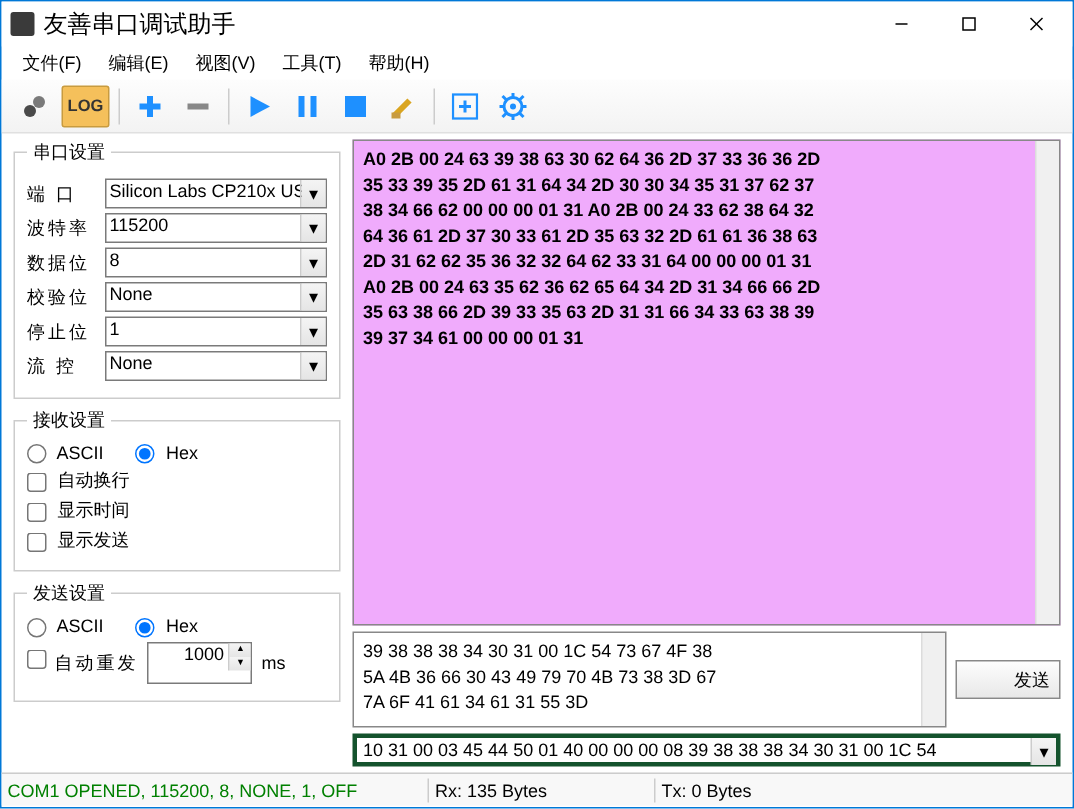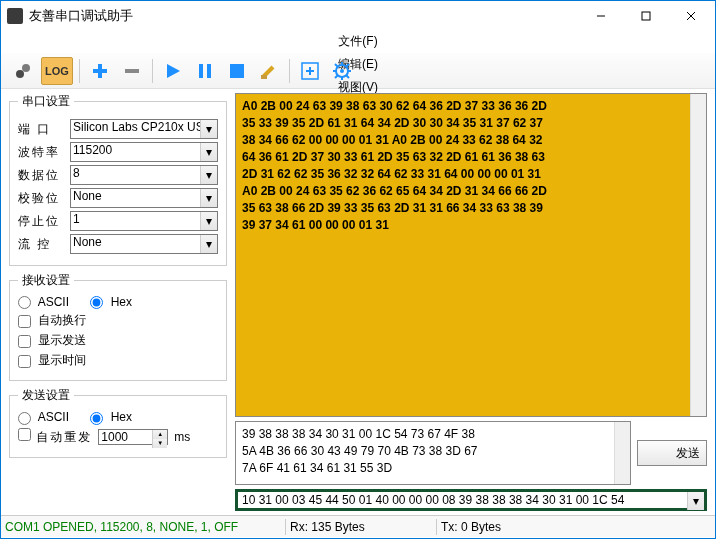--- a/index.html
+++ b/index.html
@@ -1,42 +1,42 @@
 <!DOCTYPE html>
 <html><head>
 <meta charset="utf-8">
 <style>
 * { box-sizing: border-box; margin: 0; padding: 0; font-family: "Microsoft YaHei", "Segoe UI", Arial, sans-serif; font-size: 12px; }
 body { background: #fff; width: 716px; height: 539px; overflow: hidden; border: 1px solid #0078d7; }
 .titlebar { height: 30px; background: #fff; display: flex; align-items: center; padding: 0 2px 0 6px; }
 .titlebar .app-icon { width: 16px; height: 16px; background: #3a3a3a; margin-right: 6px; border-radius: 2px; }
-.titlebar .title { flex: 1; color: #000; font-size: 13px; }
+.titlebar .title { flex: 1; color: #000; font-size: 16px; }
 .titlebar .win-btns { display: flex; }
 .titlebar .win-btn { width: 45px; height: 28px; display: flex; align-items: center; justify-content: center; color: #000; cursor: default; }
-.menubar { height: 22px; display: flex; align-items: center; padding: 0 6px; gap: 2px; flex-direction: column; }
+.menubar { height: 22px; display: flex; align-items: center; padding: 0 6px; gap: 2px; }
 .menubar .menu-item { padding: 2px 8px; color: #000; cursor: default; }
 .toolbar { height: 36px; display: flex; align-items: center; padding: 2px 8px; gap: 4px; border-bottom: 1px solid #e0e0e0; background: linear-gradient(#fdfdfd,#f3f3f3); }
 .tool-btn { width: 28px; height: 28px; display: flex; align-items: center; justify-content: center; border-radius: 2px; cursor: default; }
 .tool-sep { width: 1px; height: 24px; background: #ccc; margin: 0 2px; }
 .content { display: flex; height: 426px; }
 .left-panel { width: 234px; padding: 4px 8px; display: flex; flex-direction: column; gap: 2px; }
 fieldset { border: 1px solid #ccc; padding: 6px 8px 8px 8px; margin-bottom: 4px; }
 legend { padding: 0 4px; color: #000; }
 .row { display: flex; align-items: center; margin: 3px 0; gap: 6px; }
 .row label { width: 46px; letter-spacing: 2px; }
 .row .sel { flex: 1; height: 20px; border: 1px solid #7a7a7a; background: #fff; font-size: 12px; padding: 0 2px; position: relative; }
 .sel-arrow { position: absolute; right: 0; top: 0; width: 17px; height: 18px; background: linear-gradient(#f4f4f4,#e5e5e5); border-left: 1px solid #ccc; display: flex; align-items: center; justify-content: center; }
 .radio-row input, .check-row input { margin-right: 4px; vertical-align: middle; }
 .radio-row label, .check-row label { margin-right: 18px; }
 .check-row { margin: 3px 0; }
-.spin { width: 70px; height: 16px; border: 1px solid #7a7a7a; padding: 0 2px; position: relative; text-align: left; }
+.spin { width: 70px; height: 28px; border: 1px solid #7a7a7a; padding: 0 2px; position: relative; text-align: right; }
 .spin-btns { position: absolute; right: 0; top: 0; width: 15px; height: 18px; display: flex; flex-direction: column; }
 .spin-btn { flex:1; background: linear-gradient(#f4f4f4,#e5e5e5); border-left:1px solid #ccc; font-size:6px; display:flex; align-items:center; justify-content:center; }
 .right-panel { flex: 1; display: flex; flex-direction: column; padding: 4px 8px 4px 0; gap: 4px; }
-.rx-box { flex: 1; border: 1px solid #888; background: #eab308; padding: 4px 6px; font-family: "Courier New", monospace; font-size: 13px; font-weight: bold; line-height: 16px; white-space: pre; overflow: hidden; position: relative; }
+.rx-box { flex: 1; border: 1px solid #888; background: #f0abfc; padding: 4px 6px; font-family: "Courier New", monospace; font-size: 13px; font-weight: bold; line-height: 16px; white-space: pre; overflow: hidden; position: relative; }
 .tx-row { display: flex; gap: 6px; height: 64px; }
 .tx-box { flex: 1; border: 1px solid #888; background: #fff; padding: 4px 6px; font-family: "Courier New", monospace; font-size: 13px; font-weight: normal; line-height: 16px; white-space: pre; overflow: hidden; position: relative; }
 .send-btn { width: 70px; background: linear-gradient(#fdfdfd,#e8e8e8); border: 1px solid #888; display: flex; align-items: center; justify-content: center; cursor: default; height: 26px; align-self: center; padding-left: 32px; }
 .scrollbar-v { position: absolute; right: 0; top: 0; width: 16px; height: 100%; background: #f0f0f0; border-left: 1px solid #dcdcdc; }
 .history-combo { height: 22px; border: 3px solid #14532d; background: #fff; font-family: "Courier New", monospace; font-size: 12px; padding: 2px 4px; display: flex; align-items: center; position: relative; }
 .statusbar { height: 22px; border-top: 1px solid #ccc; display: flex; align-items: center; font-size: 12px; background: #f8f8f8; }
 .status-sep { width: 1px; height: 16px; background: #ccc; }
 .status-cell { padding: 0 4px; }
 .status-open { color: #008000; font-weight: normal; }
 </style>
@@ -174,22 +174,22 @@
         </div>
     </fieldset>
 
     <fieldset>
       <legend>接收设置</legend>
       <div class="radio-row">
         <label><input type="radio" name="rxfmt" style=""> <span>ASCII</span></label>
         <label><input type="radio" name="rxfmt" checked="" style=""> <span>Hex</span></label>
       </div>
       <div class="check-row"><label><input type="checkbox" style=""> <span>自动换行</span></label></div>
+      <div class="check-row"><label><input type="checkbox" style=""> <span>显示时间</span></label></div>
       <div class="check-row"><label><input type="checkbox" style=""> <span>显示发送</span></label></div>
-      <div class="check-row"><label><input type="checkbox" style=""> <span>显示时间</span></label></div>
     </fieldset>
 
     <fieldset>
       <legend>发送设置</legend>
       <div class="radio-row">
         <label><input type="radio" name="txfmt" style=""> <span>ASCII</span></label>
         <label><input type="radio" name="txfmt" checked="" style=""> <span>Hex</span></label>
       </div>
       <div class="row">
         <label style="width:auto"><input type="checkbox" style=""> <span>自动重发</span></label>

